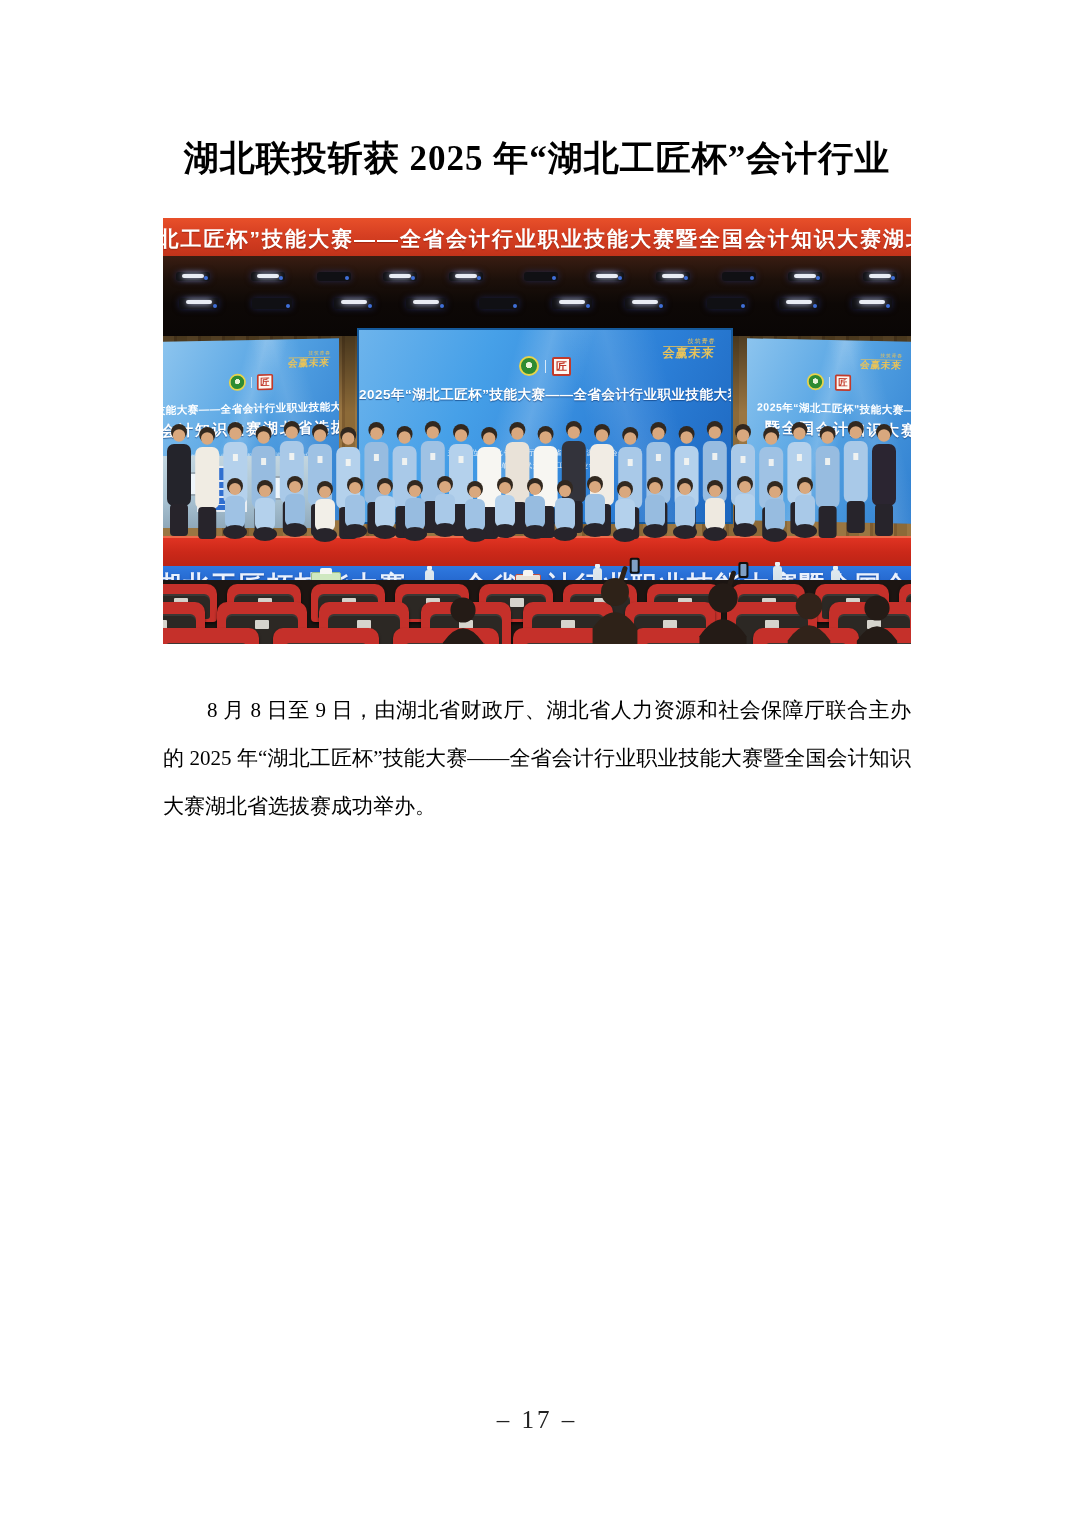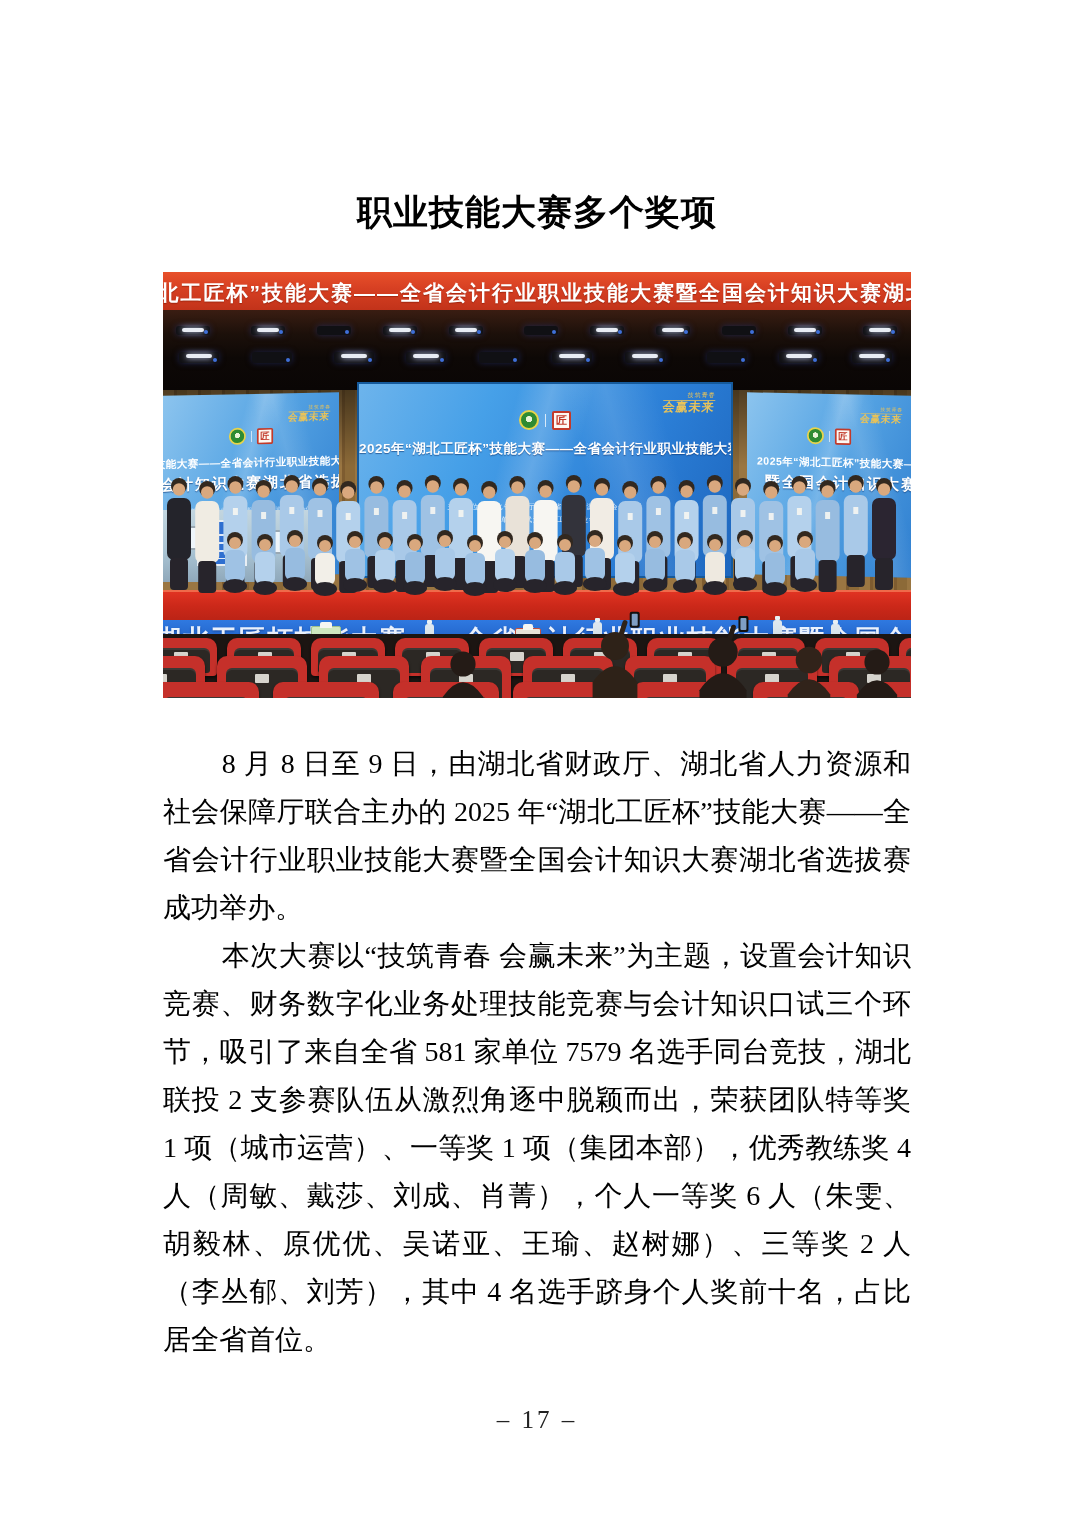--- a/index.html
+++ b/index.html
@@ -101,33 +101,32 @@
   .tissue{position:absolute;z-index:12;border-radius:2px;}
   .tissue.green{background:#cfe8c0;border:1px solid #9ec08c;}
   .tissue.red{background:#e8e2d8;border:1px solid #c05040;}
   .tissue::before{content:"";position:absolute;left:30%;top:-5px;width:40%;height:6px;background:#f6f6f2;border-radius:2px 2px 0 0;}
   .seats-zone{position:absolute;left:0;top:362px;width:100%;height:64px;z-index:13;background:#1c1512;}
   .seat{position:absolute;background:#c5302a;border-radius:10px 10px 4px 4px;box-shadow:0 2px 3px rgba(0,0,0,.55);}
   .seat .cushion{position:absolute;left:10%;right:10%;top:26%;bottom:8%;background:#2c2824;border-radius:6px 6px 3px 3px;box-shadow:inset 0 2px 0 rgba(255,255,255,.08);}
   .seat .tag{position:absolute;left:42%;top:38%;width:14px;height:9px;background:#e9e7e0;border-radius:1px;opacity:.9;}
   .audience-svg{position:absolute;left:0;top:332px;width:748px;height:94px;z-index:16;}
   
-  .body-text{margin:42px 163px 0 163px;font-size:28px;line-height:48px;text-align:justify;}
+  .body-text{margin:42px 163px 0 163px;font-size:21px;line-height:48px;text-align:justify;}
   .body-text p{margin:0;text-indent:2.1em;}
   
   .page-num{position:absolute;left:0;right:0;bottom:86px;text-align:center;font-size:25px;letter-spacing:3px;color:#222;}
 </style>
 </head>
 <body>
 
 <div class="page">
 
   <h1 class="doc-title">
-    <br>
-    <span>职业技能大赛多个奖项</span>
+    <span>湖北联投斩获 2025 年“湖北工匠杯”会计行业</span><br>
   </h1>
 
   <div class="photo">
 
     <div class="ph-banner">
       <span class="txt">年“湖北工匠杯”技能大赛——全省会计行业职业技能大赛暨全国会计知识大赛湖北省选</span>
     </div>
 
     <div class="ph-curtain">
       <div class="ph-lights" id="lights">
@@ -593,17 +592,16 @@
         <path d="M 536.48 86.22 Q 560 52.41 583.52 86.22 L 583.52 94 L 536.48 94 Z" fill="#241b16"></path>
         <circle cx="646" cy="56" r="13.299999999999999" fill="#31231a"></circle>
         <path d="M 624.72 90.58 Q 646 59.99 667.28 90.58 L 667.28 94 L 624.72 94 Z" fill="#31231a"></path>
         <circle cx="714" cy="58" r="12.6" fill="#241b16"></circle>
         <path d="M 693.84 90.75999999999999 Q 714 61.78 734.16 90.75999999999999 L 734.16 94 L 693.84 94 Z" fill="#241b16"></path>
       </svg>
   </div>
 
   <div class="body-text">
     <p>8 月 8 日至 9 日，由湖北省财政厅、湖北省人力资源和社会保障厅联合主办的 2025 年“湖北工匠杯”技能大赛——全省会计行业职业技能大赛暨全国会计知识大赛湖北省选拔赛成功举办。</p>
-    <p>本次大赛以“技筑青春  会赢未来”为主题，设置会计知识竞赛、财务数字化业务处理技能竞赛与会计知识口试三个环节，吸引了来自全省 581 家单位 7579 名选手同台竞技，湖北联投 2 支参赛队伍从激烈角逐中脱颖而出，荣获团队特等奖 1 项（城市运营）、一等奖 1 项（集团本部），优秀教练奖 4 人（周敏、戴莎、刘成、肖菁），个人一等奖 6 人（朱雯、胡毅林、原优优、吴诺亚、王瑜、赵树娜）、三等奖 2 人（李丛郁、刘芳），其中 4 名选手跻身个人奖前十名，占比居全省首位。</p>
   </div>
 
   <div class="page-num">– 17 –</div>
 </div>
 
 </body></html>

